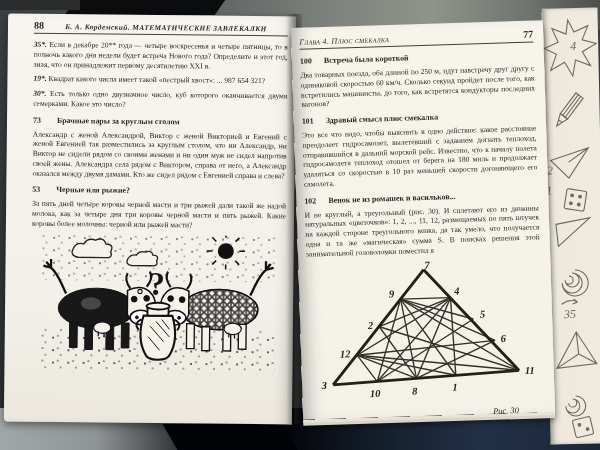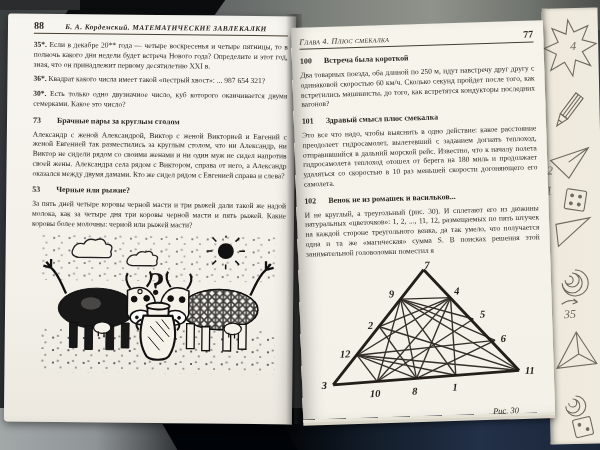--- a/index.html
+++ b/index.html
@@ -36,21 +36,21 @@
 
   
   .rh{display:flex;align-items:baseline;border-bottom:1.2px solid #453e33;padding-bottom:2px;margin-bottom:6px;}
   .rh-num{font-weight:bold;font-size:10px;}
   .rh-title{flex:1;text-align:center;font-weight:bold;font-style:italic;font-size:7.4px;letter-spacing:.4px;}
   .rh-chapter{flex:1;text-align:left;font-style:italic;font-variant:small-caps;font-size:8px;letter-spacing:.3px;}
   .rh-r .rh-num{margin-left:auto;}
 
   
   .para{font-size:7.5px;line-height:1.3;text-align:justify;margin:0 0 5px 0;}
-  .inum{font-weight:bold;}
+  .inum{font-weight:bold;font-style:italic;}
   .phead{font-size:7.9px;font-weight:bold;margin:7px 0 5px 0;}
   .pnum{display:inline-block;min-width:24px;}
   .caption{font-style:italic;font-size:8.5px;text-align:right;margin:2px 26px 0 0;}
 
   .cows{display:block;margin:4px auto 0 auto;}
   .fig30{display:block;margin:2px auto 0 auto;}
   .figlabel{font-weight:bold;font-style:italic;font-size:11px;fill:#221d18;}
   .doodle{stroke:#6f6a5e;fill:none;stroke-width:1.1;}
   .doodle-text{fill:#6f6a5e;font-style:italic;font-size:12px;}
 </style>
@@ -100,21 +100,21 @@
     </svg>
   </div>
 
   <div class="page page-left">
     <div class="rh">
       <span class="rh-num">88</span>
       <span class="rh-title">Б. А. Кордемский. МАТЕМАТИЧЕСКИЕ ЗАВЛЕКАЛКИ</span>
     </div>
 
     <p class="para"><span class="inum">35*.</span> <span>Если в декабре 20** года — четыре воскресенья и четыре пятницы, то в полночь какого дня недели будет встреча Нового года? Определите и этот год, зная, что он принадлежит первому десятилетию XXI в.</span></p>
-    <p class="para"><span class="inum">36*.</span> <span>Квадрат какого числа имеет такой «пестрый хвост»: ... 987 654 321?</span></p>
+    <p class="para"><span class="inum">19*.</span> <span>Квадрат какого числа имеет такой «пестрый хвост»: ... 987 654 321?</span></p>
     <p class="para"><span class="inum">30*.</span> <span>Есть только одно двузначное число, куб которого оканчивается двумя семерками. Какое это число?</span></p>
 
     <div class="phead"><span class="pnum">73</span><span>Брачные пары за круглым столом</span></div>
     <p class="para">Александр с женой Александрой, Виктор с женой Викторией и Евгений с женой Евгенией так разместились за круглым столом, что ни Александр, ни Виктор не сидели рядом со своими женами и ни один муж не сидел напротив своей жены. Александра села рядом с Виктором, справа от него, а Александр оказался между двумя дамами. Кто же сидел рядом с Евгенией справа и слева?</p>
 
     <div class="phead"><span class="pnum">53</span><span>Черные или рыжие?</span></div>
     <p class="para">За пять дней четыре коровы черной масти и три рыжей дали такой же надой молока, как за четыре дня три коровы черной масти и пять рыжей. Какие коровы более молочны: черной или рыжей масти?</p>
 
     <svg class="cows" width="248" height="142" viewBox="0 0 256 148">
       <defs>

